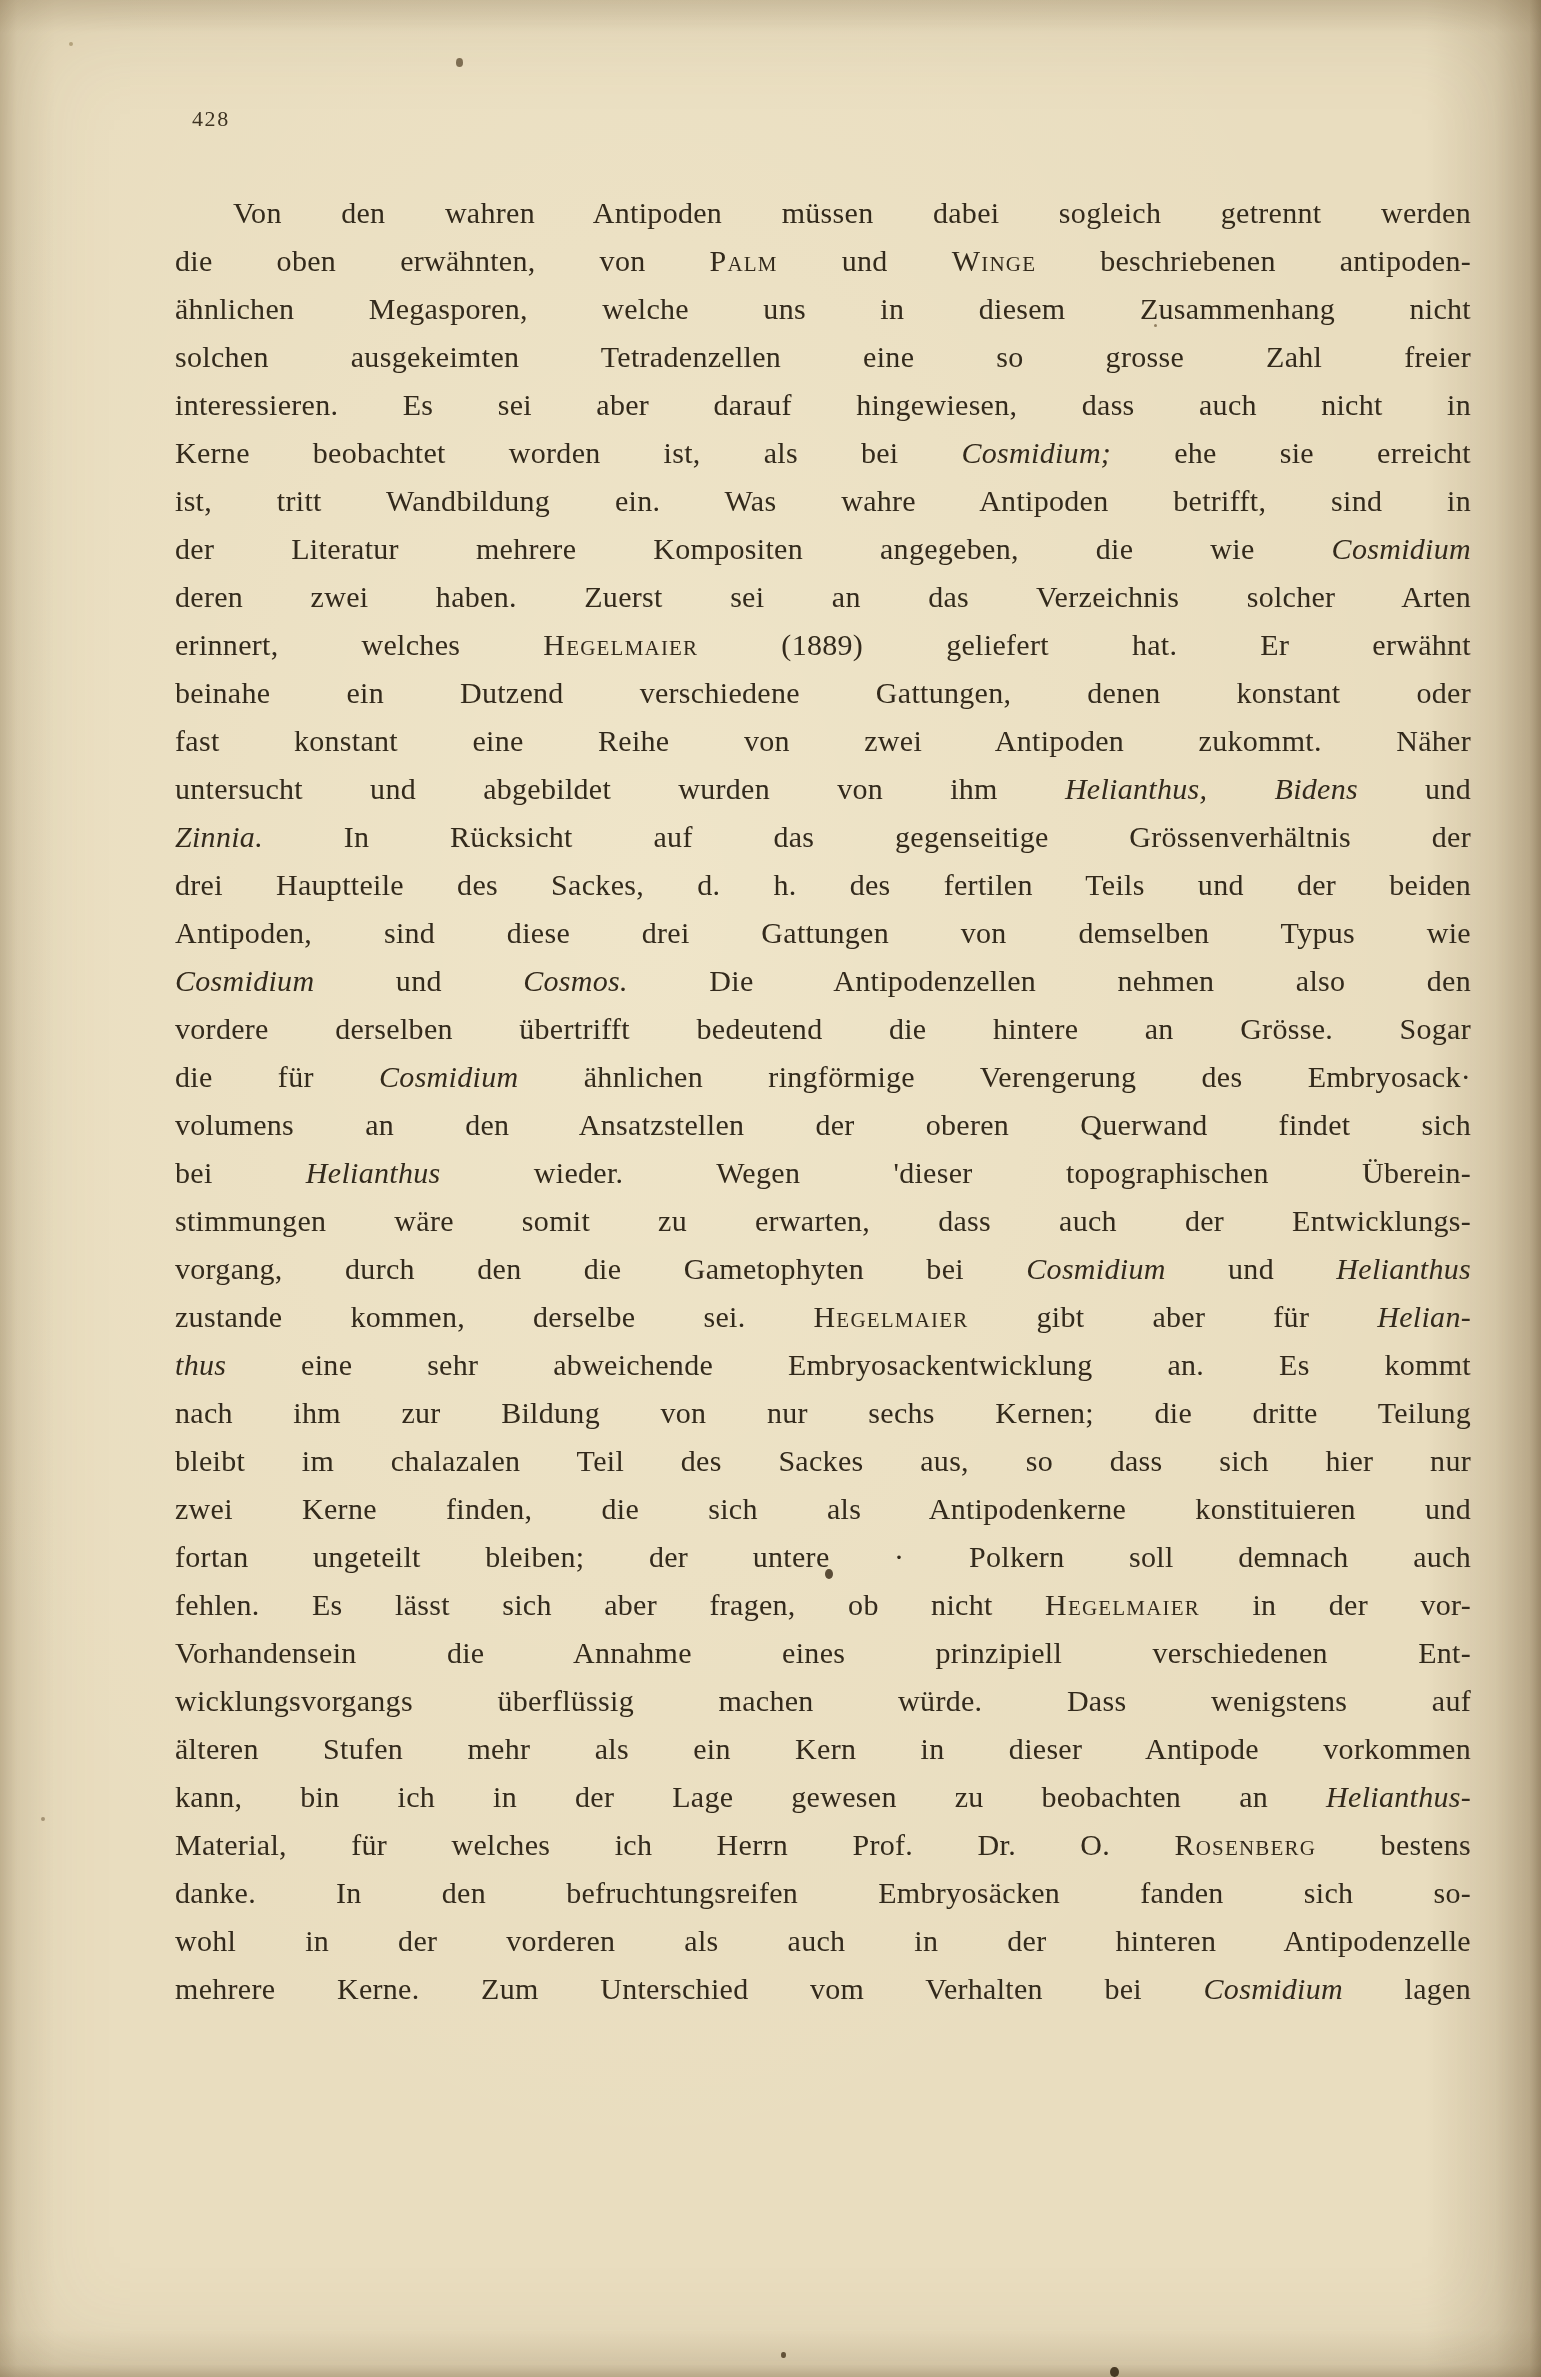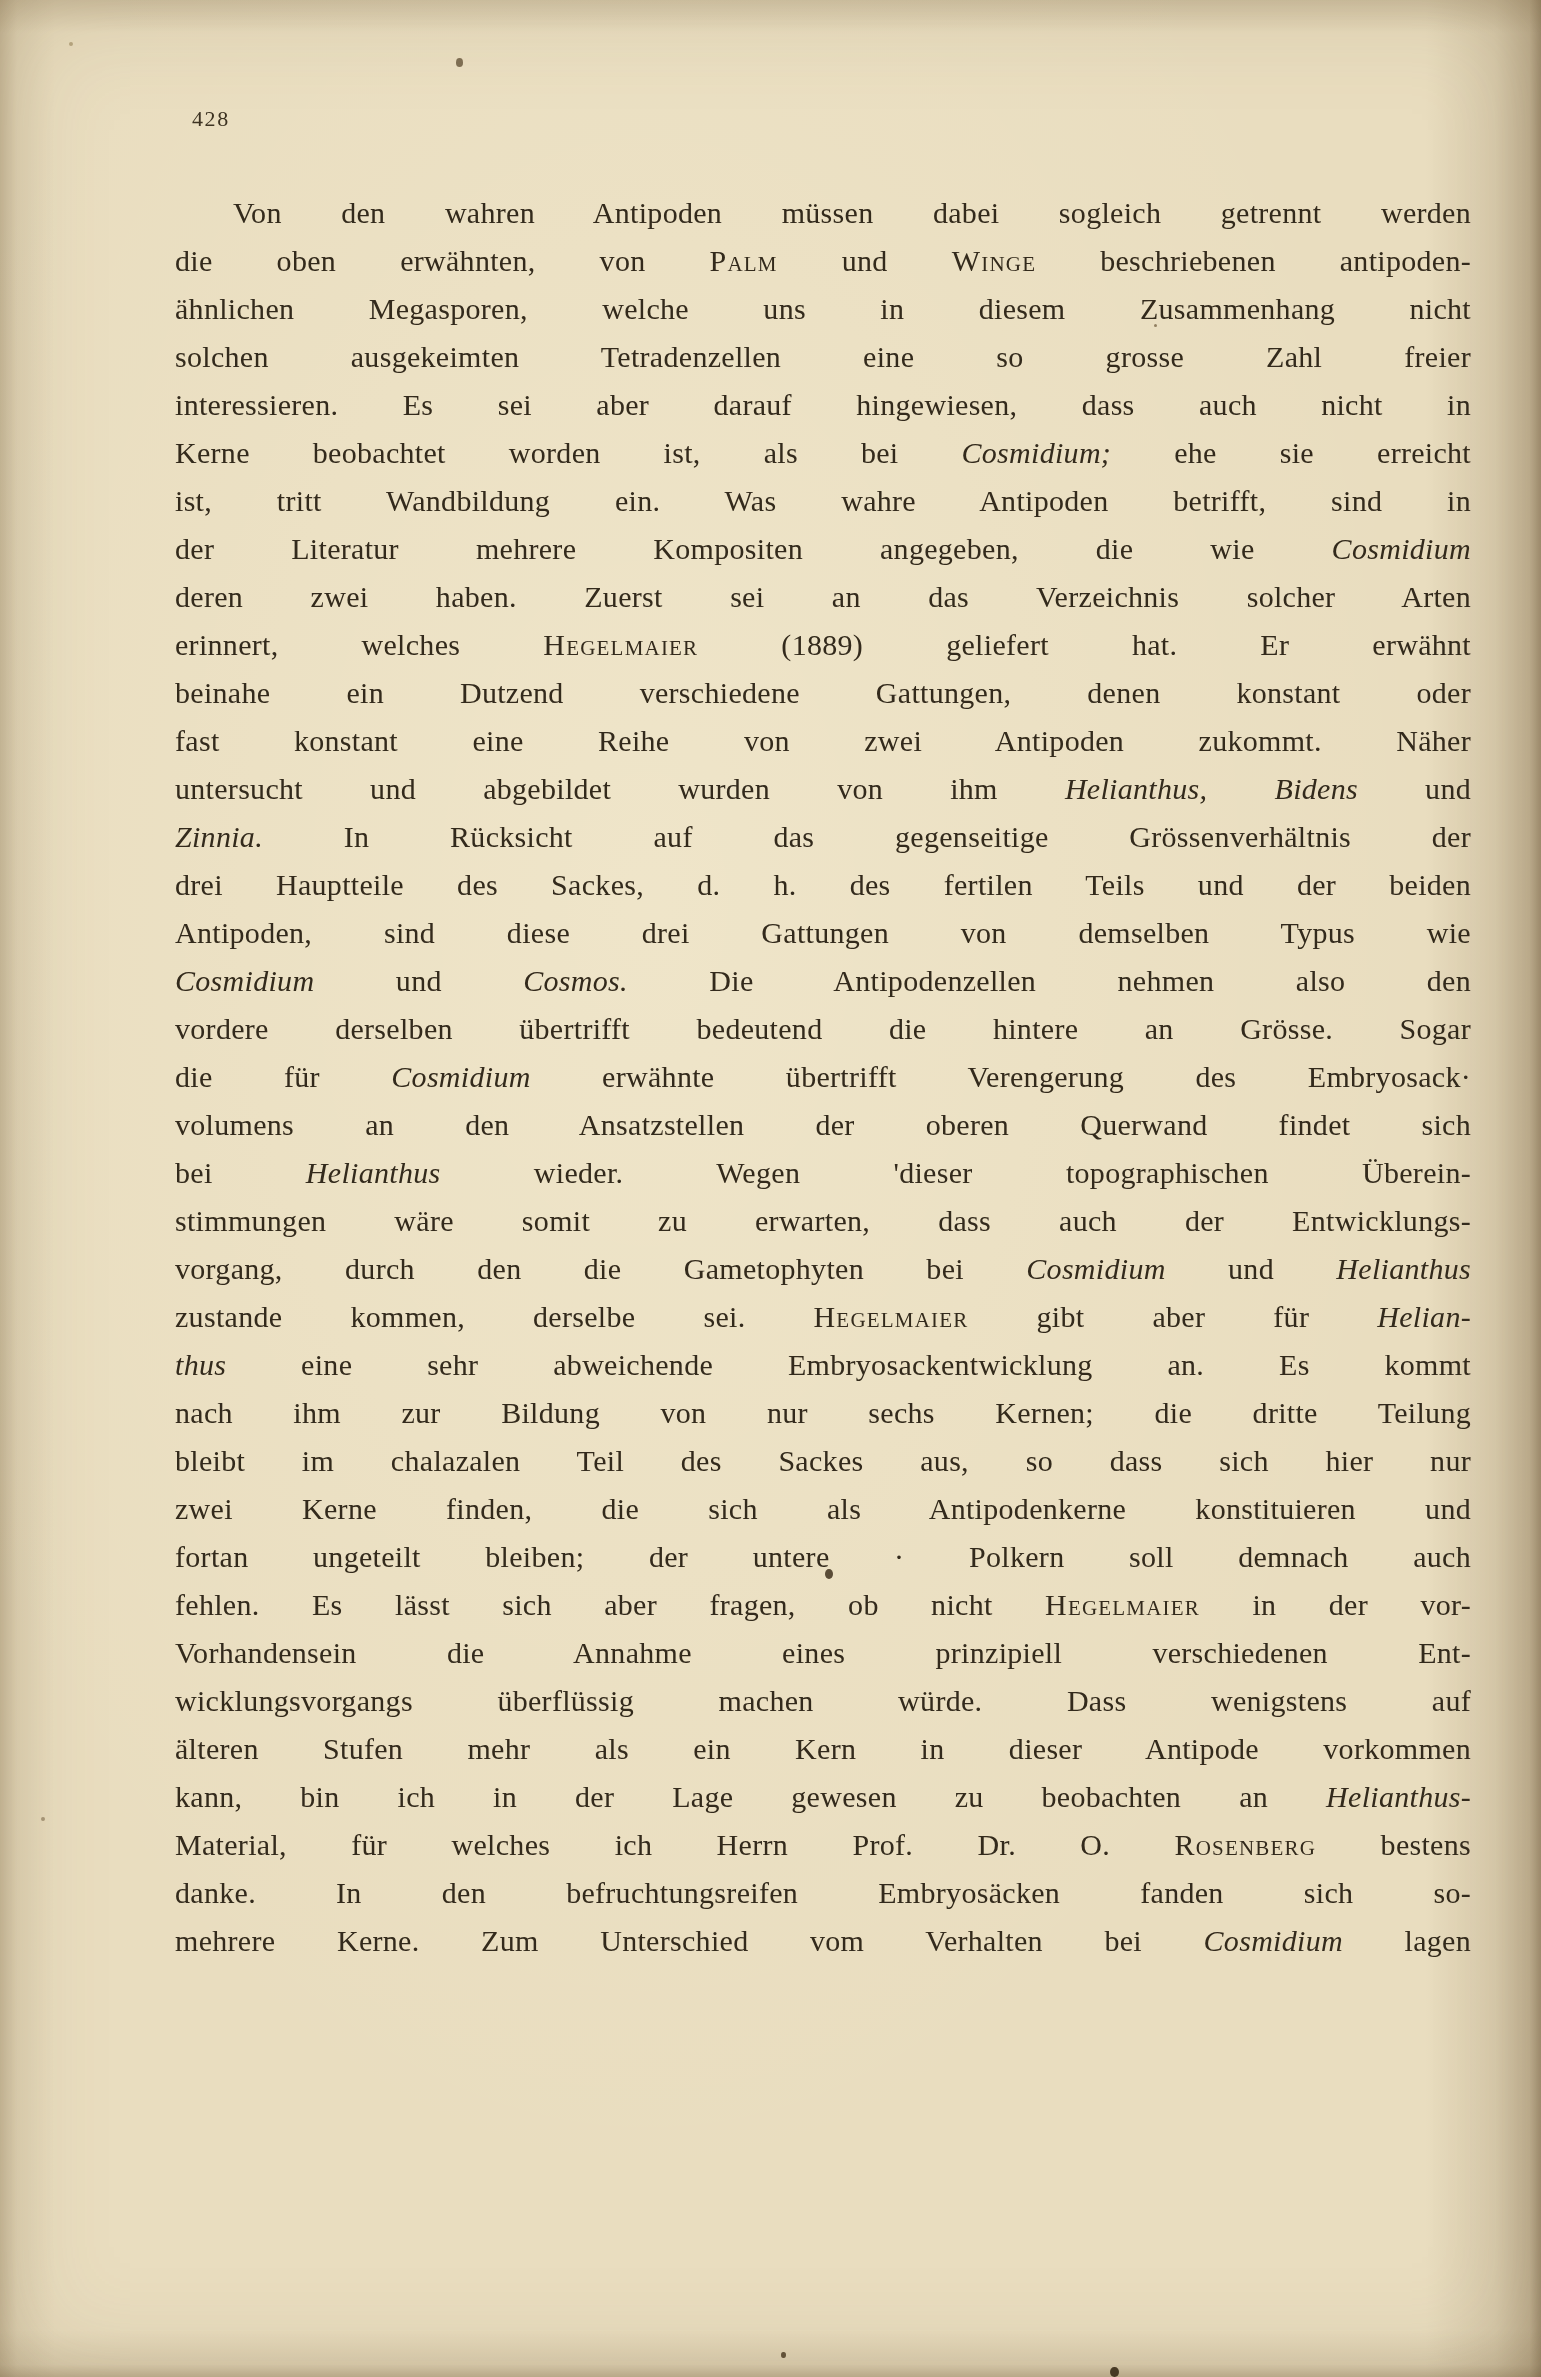--- a/index.html
+++ b/index.html
@@ -63,38 +63,39 @@
       <div class="line"><span>deren zwei haben. Zuerst sei an das Verzeichnis solcher Arten</span></div>
       <div class="line"><span>erinnert, welches </span><span class="sc">Hegelmaier</span><span> (1889) geliefert hat. Er erwähnt</span></div>
       <div class="line"><span>beinahe ein Dutzend verschiedene Gattungen, denen konstant oder</span></div>
       <div class="line"><span>fast konstant eine Reihe von zwei Antipoden zukommt. Näher</span></div>
       <div class="line"><span>untersucht und abgebildet wurden von ihm </span><span class="it">Helianthus, Bidens</span><span> und</span></div>
       <div class="line"><span class="it">Zinnia.</span><span> In Rücksicht auf das gegenseitige Grössenverhältnis der</span></div>
       <div class="line"><span>drei Hauptteile des Sackes, d. h. des fertilen Teils und der beiden</span></div>
       <div class="line"><span>Antipoden, sind diese drei Gattungen von demselben Typus wie</span></div>
       <div class="line"><span class="it">Cosmidium</span><span> und </span><span class="it">Cosmos.</span><span> Die Antipodenzellen nehmen also den</span></div>
       <div class="line"><span>vordere derselben übertrifft bedeutend die hintere an Grösse. Sogar</span></div>
-      <div class="line"><span>die für </span><span class="it">Cosmidium</span><span> erwähnte übertrifft Verengerung des Embryosack·</span></div>
+      <div class="line"><span>die für </span><span class="it">Cosmidium</span><span> ähnlichen ringförmige Verengerung des Embryosack·</span></div>
       <div class="line"><span>volumens an den Ansatzstellen der oberen Querwand findet sich</span></div>
       <div class="line"><span>bei </span><span class="it">Helianthus</span><span> wieder. Wegen 'dieser topographischen Überein-</span></div>
       <div class="line"><span>stimmungen wäre somit zu erwarten, dass auch der Entwicklungs-</span></div>
       <div class="line"><span>vorgang, durch den die Gametophyten bei </span><span class="it">Cosmidium</span><span> und </span><span class="it">Helianthus</span></div>
       <div class="line"><span>zustande kommen, derselbe sei. </span><span class="sc">Hegelmaier</span><span> gibt aber für </span><span class="it">Helian-</span></div>
       <div class="line"><span class="it">thus</span><span> eine sehr abweichende Embryosackentwicklung an. Es kommt</span></div>
       <div class="line"><span>nach ihm zur Bildung von nur sechs Kernen; die dritte Teilung</span></div>
       <div class="line"><span>bleibt im chalazalen Teil des Sackes aus, so dass sich hier nur</span></div>
       <div class="line"><span>zwei Kerne finden, die sich als Antipodenkerne konstituieren und</span></div>
       <div class="line"><span>fortan ungeteilt bleiben; der untere · Polkern soll demnach auch</span></div>
       <div class="line"><span>fehlen. Es lässt sich aber fragen, ob nicht </span><span class="sc">Hegelmaier</span><span> in der vor-</span></div>
       <div class="line"><span>Vorhandensein die Annahme eines prinzipiell verschiedenen Ent-</span></div>
       <div class="line"><span>wicklungsvorgangs überflüssig machen würde. Dass wenigstens auf</span></div>
       <div class="line"><span>älteren Stufen mehr als ein Kern in dieser Antipode vorkommen</span></div>
       <div class="line"><span>kann, bin ich in der Lage gewesen zu beobachten an </span><span class="it">Helianthus-</span></div>
       <div class="line"><span>Material, für welches ich Herrn Prof. Dr. O. </span><span class="sc">Rosenberg</span><span> bestens</span></div>
       <div class="line"><span>danke. In den befruchtungsreifen Embryosäcken fanden sich so-</span></div>
+      <div class="line"><span>wohl in der vorderen als auch in der hinteren Antipodenzelle</span></div>
       <div class="line"><span>mehrere Kerne. Zum Unterschied vom Verhalten bei </span><span class="it">Cosmidium</span><span> lagen</span></div>
     </div>
 <div class="speck" style="left: 456px; top: 58px; width: 7px; height: 8.6px; background: rgb(107, 90, 63); opacity: 0.85;"></div>
     <div class="speck" style="left: 69px; top: 42px; width: 3.9px; height: 3.9px; background: rgb(160, 140, 100); opacity: 0.7;"></div>
     <div class="speck" style="left: 1154px; top: 324px; width: 3.1px; height: 3.1px; background: rgb(122, 104, 72); opacity: 0.8;"></div>
     <div class="speck" style="left: 825px; top: 1569px; width: 7.8px; height: 10px; background: rgb(74, 60, 40); opacity: 0.9;"></div>
     <div class="speck" style="left: 41px; top: 1817px; width: 3.9px; height: 3.9px; background: rgb(138, 119, 90); opacity: 0.7;"></div>
     <div class="speck" style="left: 781px; top: 2352px; width: 4.7px; height: 6.2px; background: rgb(85, 69, 44); opacity: 0.9;"></div>
     <div class="speck" style="left: 1110px; top: 2367px; width: 8.6px; height: 10px; background: rgb(64, 51, 31); opacity: 0.95;"></div>
   </div>

